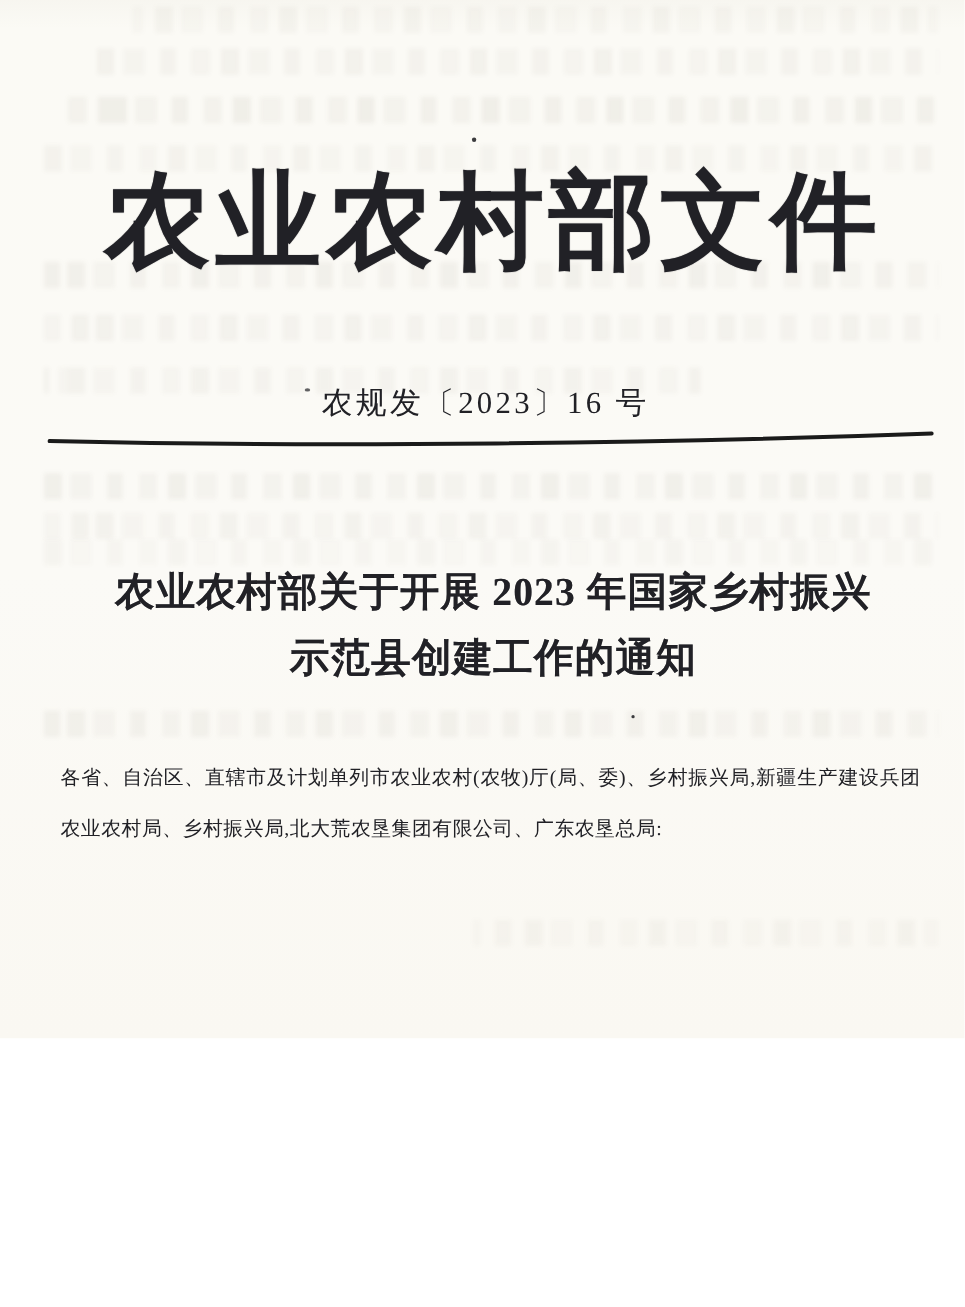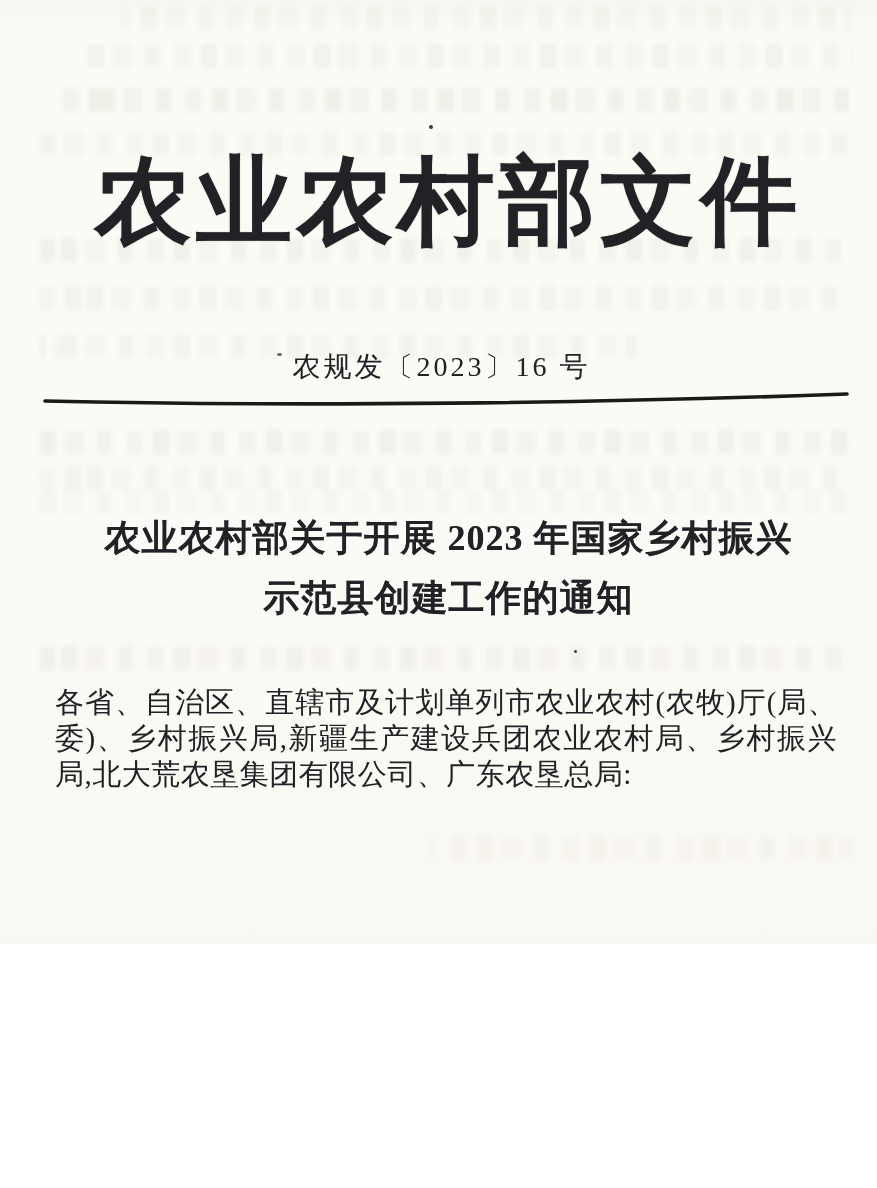--- a/index.html
+++ b/index.html
@@ -105,22 +105,22 @@
     transform: translateX(10px);
     text-shadow: 0 0 .6px rgba(20,20,25,.5);
   }
   .title span { display: block; }
 
   
   .bodytext {
     position: absolute;
     top: 684px; left: 55px;
     width: 782px;
-    font-size: 29px;
-    line-height: 36px;
+    font-size: 18px;
+    line-height: 46px;
     letter-spacing: .5px;
     text-align: justify;
   }
   .bodytext p { margin: 0; padding: 0; }
   .p-indent { text-indent: 2em; }
 
   
   .pageno {
     position: absolute;
     top: 1126px; right: 74px;

